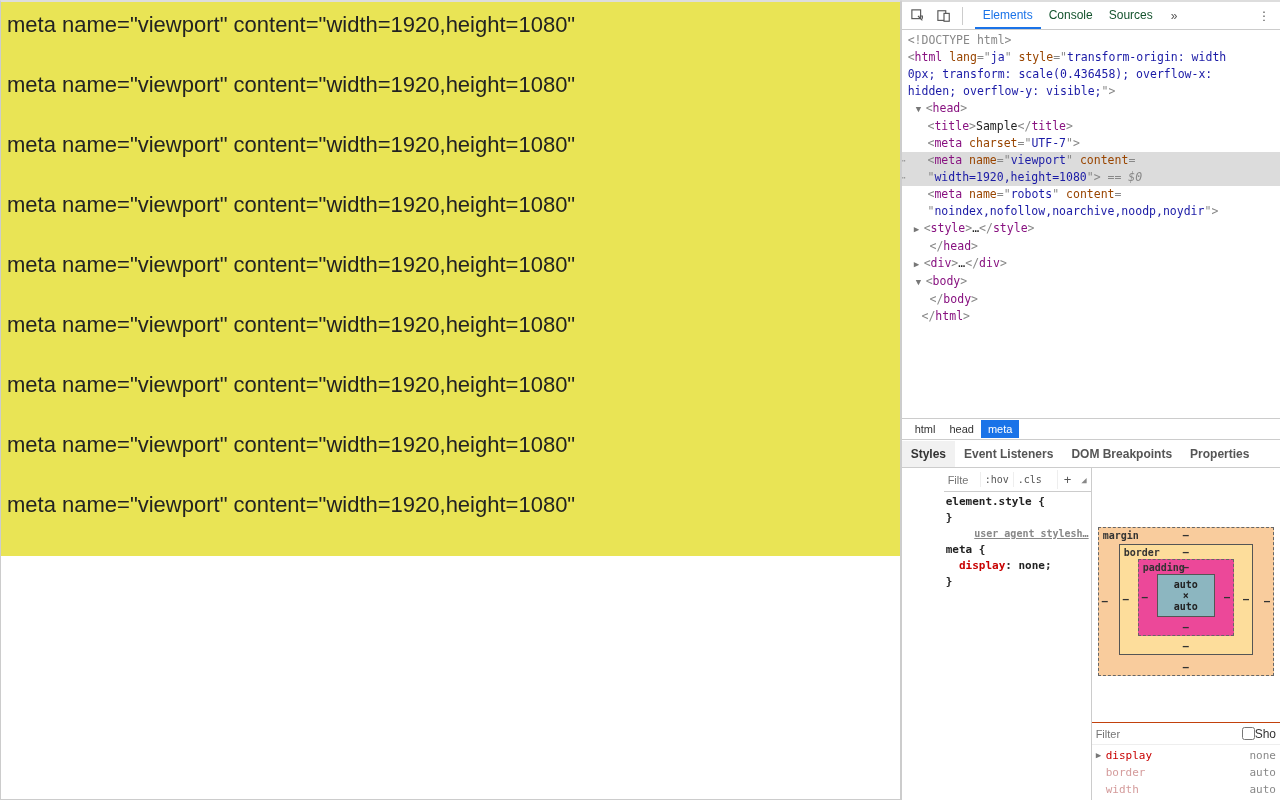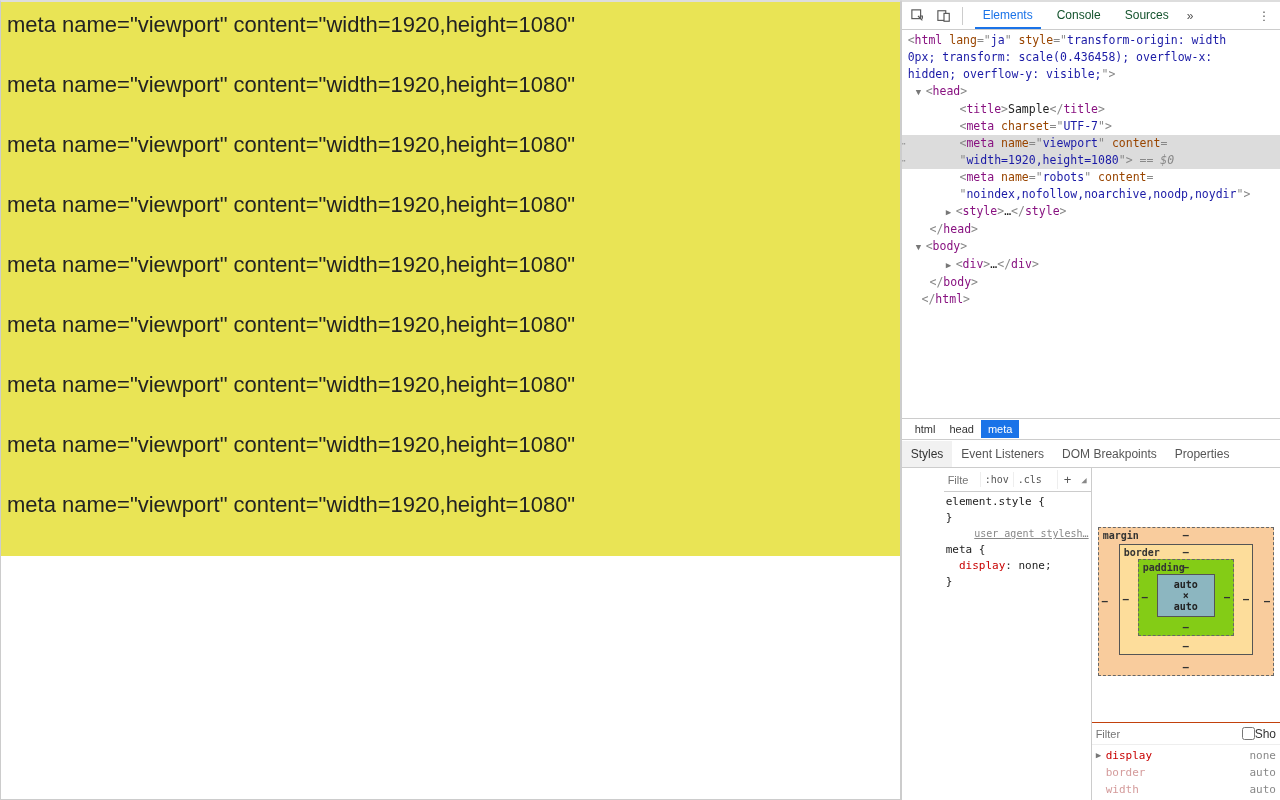--- a/index.html
+++ b/index.html
@@ -4,65 +4,65 @@
 <style>
 * { box-sizing: border-box; margin: 0; padding: 0; }
 body { font-family: -apple-system, "Segoe UI", Arial, sans-serif; font-size: 12px; color: #333; display: flex; width: 1280px; height: 800px; overflow: hidden; }
 .page-pane { width: 931px; height: 100%; border: 1px solid #ccc; border-top: 2px solid #ddd; overflow: hidden; position: relative; background: #fff; }
 .page-content { background: #e9e455; padding: 10px 6px 4px 6px; }
 .meta-line { font-size: 22px; color: #222; margin-bottom: 34px; font-family: Arial, sans-serif; }
 .devtools { flex: 1; height: 100%; border-top: 2px solid #ddd; display: flex; flex-direction: column; background: #fff; border-left: 1px solid #ccc; }
 .dt-toolbar { height: 28px; border-bottom: 1px solid #ccc; display: flex; align-items: center; padding: 0 4px; gap: 2px; }
 .dt-icon-btn { width: 24px; height: 24px; display: flex; align-items: center; justify-content: center; cursor: pointer; color: #555; }
 .dt-icon-btn svg { width: 14px; height: 14px; }
-.dt-tabs { display: flex; align-items: center; margin-left: 6px; gap: 8px; }
+.dt-tabs { display: flex; align-items: center; margin-left: 6px; }
 .dt-tab { padding: 5px 8px; font-size: 12px; color: #14532d; cursor: pointer; border-bottom: 2px solid transparent; }
 .dt-tab.active { color: #1a73e8; border-bottom-color: #1a73e8; }
 .dt-more { margin-left: 4px; padding: 4px; color: #555; cursor: pointer; }
 .dt-menu { margin-left: auto; padding: 4px 6px; cursor: pointer; color: #555; }
 .dom-tree { flex: 0 0 auto; height: 388px; overflow: auto; font-family: Menlo, Consolas, monospace; font-size: 11.5px; line-height: 17px; padding: 2px 0; }
 .dom-line { white-space: pre; padding: 0 4px 0 6px; }
 .dom-line.selected { background: #dcdcdc; position: relative; }
 .dom-line.selected::before { content: "⋯"; position: absolute; left: -2px; color: #999; font-size: 10px; }
 .indent-1 { padding-left: 14px; }
-.indent-2 { padding-left: 44px; }
+.indent-2 { padding-left: 12px; }
 .arrow { display: inline-block; width: 10px; color: #777; cursor: pointer; }
 .arrow.down::before { content: "▼"; font-size: 9px; }
 .arrow.right::before { content: "▶"; font-size: 9px; }
 .t-punc { color: #888; }
 .t-tag { color: #881280; }
 .t-attr { color: #994500; }
 .t-val { color: #1a1aa6; }
 .t-text { color: #222; }
 .t-doctype { color: #888; }
 .t-sel { color: #888; font-style: italic; }
 .breadcrumb { height: 22px; border-top: 1px solid #ccc; border-bottom: 1px solid #ccc; display: flex; align-items: center; padding: 0 6px; font-size: 11px; }
 .bc-item { padding: 3px 7px; cursor: pointer; color: #333; }
 .bc-item.active { background: #1a73e8; color: #fff; }
-.styles-bar { height: 28px; border-bottom: 1px solid #ccc; display: flex; align-items: center; }
+.styles-bar { height: 28px; border-bottom: 1px solid #ccc; display: flex; align-items: center; font-weight: bold; }
 .styles-tab { padding: 6px 9px; font-size: 12px; color: #555; cursor: pointer; }
 .styles-tab.active { background: #f1f1f1; color: #333; }
 .lower-panes { flex: 1; display: flex; overflow: hidden; margin-left: 42px; }
 .styles-pane { width: 148px; border-right: 1px solid #ccc; overflow: hidden; display: flex; flex-direction: column; }
 .styles-filter-row { height: 24px; display: flex; align-items: center; border-bottom: 1px solid #ccc; }
 .styles-filter { border: none; outline: none; width: 36px; padding: 2px 4px; font-size: 11px; color: #888; }
 .styles-toggle { font-family: Menlo, Consolas, monospace; font-size: 10px; padding: 2px 4px; cursor: pointer; color: #555; border-left: 1px solid #eee; }
 .styles-plus { margin-left: auto; padding: 2px 6px; cursor: pointer; color: #555; font-size: 13px; border-left: 1px solid #eee; }
-.styles-body { font-family: Menlo, Consolas, monospace; font-size: 11px; padding: 2px 2px; line-height: 16px; overflow: hidden; }
+.styles-body { font-family: Menlo, Consolas, monospace; font-size: 11px; padding: 2px 2px; line-height: 16px; overflow: hidden; font-weight: bold; }
 .rule-sel { color: #222; }
 .rule-src { text-align: right; color: #888; font-size: 10px; text-decoration: underline; white-space: nowrap; overflow: hidden; text-overflow: ellipsis; }
 .css-prop { color: #c80000; }
 .css-val { color: #222; }
 .brace { color: #222; }
 .box-pane { flex: 1; display: flex; flex-direction: column; overflow: hidden; }
 .box-model-wrap { flex: 1; display: flex; align-items: center; justify-content: center; padding: 18px 6px 6px 6px; background: #fff; font-weight: bold; }
 .bm { font-family: Menlo, Consolas, monospace; font-size: 10px; text-align: center; position: relative; }
 .bm-margin { background: #f9cc9d; border: 1px dashed #666; padding: 16px 20px 20px 20px; position: relative; }
 .bm-border { background: #fddd9b; border: 1px solid #555; padding: 14px 18px 18px 18px; position: relative; }
-.bm-padding { background: #84cc16; border: 1px dashed #666; padding: 14px 18px 18px 18px; position: relative; }
+.bm-padding { background: #ec4899; border: 1px dashed #666; padding: 14px 18px 18px 18px; position: relative; }
 .bm-content { background: #8cb6c0; border: 1px solid #555; padding: 4px 12px; color: #222; }
 .bm-label { position: absolute; top: 2px; left: 4px; font-size: 10px; color: #333; }
 .bm-num { position: absolute; font-size: 10px; color: #333; }
 .bm-num.top { top: 2px; left: 50%; transform: translateX(-50%); }
 .bm-num.bottom { bottom: 2px; left: 50%; transform: translateX(-50%); }
 .bm-num.left { left: 3px; top: 50%; transform: translateY(-50%); }
 .bm-num.right { right: 3px; top: 50%; transform: translateY(-50%); }
 .computed-wrap { border-top: 1px solid #c2410c; }
 .computed-filter-row { height: 22px; display: flex; align-items: center; border-bottom: 1px solid #eee; padding: 0 4px; }
 .computed-filter { border: none; outline: none; flex: 1; font-size: 11px; color: #888; }
@@ -110,34 +110,35 @@
     <div class="dt-tabs" id="dt-tabs">
         <div class="dt-tab active">Elements</div>
         <div class="dt-tab">Console</div>
         <div class="dt-tab">Sources</div>
       </div>
     <div class="dt-more">»</div>
     <div class="dt-menu">⋮</div>
   </div>
 
   <div class="dom-tree">
+    <div class="dom-line"><span class="t-doctype">&lt;!DOCTYPE html&gt;</span></div>
     <div class="dom-line"><span class="t-punc">&lt;</span><span class="t-tag">html</span> <span class="t-attr">lang</span><span class="t-punc">="</span><span class="t-val">ja</span><span class="t-punc">"</span> <span class="t-attr">style</span><span class="t-punc">="</span><span class="t-val">transform-origin: width </span></div>
     <div class="dom-line"><span class="t-val">0px; transform: scale(0.436458); overflow-x: </span></div>
     <div class="dom-line"><span class="t-val">hidden; overflow-y: visible;</span><span class="t-punc">"&gt;</span></div>
     <div class="dom-line indent-1"><span class="arrow down"></span><span class="t-punc">&lt;</span><span class="t-tag">head</span><span class="t-punc">&gt;</span></div>
     <div class="dom-line indent-2">  <span class="t-punc">&lt;</span><span class="t-tag">title</span><span class="t-punc">&gt;</span><span class="t-text">Sample</span><span class="t-punc">&lt;/</span><span class="t-tag">title</span><span class="t-punc">&gt;</span></div>
     <div class="dom-line indent-2">  <span class="t-punc">&lt;</span><span class="t-tag">meta</span> <span class="t-attr">charset</span><span class="t-punc">="</span><span class="t-val">UTF-7</span><span class="t-punc">"&gt;</span></div>
     <div class="dom-line indent-2 selected">  <span class="t-punc">&lt;</span><span class="t-tag">meta</span> <span class="t-attr">name</span><span class="t-punc">="</span><span class="t-val">viewport</span><span class="t-punc">"</span> <span class="t-attr">content</span><span class="t-punc">=</span></div>
     <div class="dom-line indent-2 selected">  <span class="t-punc">"</span><span class="t-val">width=1920,height=1080</span><span class="t-punc">"&gt;</span><span class="t-sel"> == $0</span></div>
     <div class="dom-line indent-2">  <span class="t-punc">&lt;</span><span class="t-tag">meta</span> <span class="t-attr">name</span><span class="t-punc">="</span><span class="t-val">robots</span><span class="t-punc">"</span> <span class="t-attr">content</span><span class="t-punc">=</span></div>
     <div class="dom-line indent-2">  <span class="t-punc">"</span><span class="t-val">noindex,nofollow,noarchive,noodp,noydir</span><span class="t-punc">"&gt;</span></div>
     <div class="dom-line indent-2"><span class="arrow right"></span><span class="t-punc">&lt;</span><span class="t-tag">style</span><span class="t-punc">&gt;</span><span class="t-text">…</span><span class="t-punc">&lt;/</span><span class="t-tag">style</span><span class="t-punc">&gt;</span></div>
     <div class="dom-line indent-1">  <span class="t-punc">&lt;/</span><span class="t-tag">head</span><span class="t-punc">&gt;</span></div>
+    <div class="dom-line indent-2"><span class="arrow right"></span><span class="t-punc">&lt;</span><span class="t-tag">div</span><span class="t-punc">&gt;</span><span class="t-text">…</span><span class="t-punc">&lt;/</span><span class="t-tag">div</span><span class="t-punc">&gt;</span></div>
     <div class="dom-line indent-1"><span class="arrow down"></span><span class="t-punc">&lt;</span><span class="t-tag">body</span><span class="t-punc">&gt;</span></div>
-    <div class="dom-line indent-2"><span class="arrow right"></span><span class="t-punc">&lt;</span><span class="t-tag">div</span><span class="t-punc">&gt;</span><span class="t-text">…</span><span class="t-punc">&lt;/</span><span class="t-tag">div</span><span class="t-punc">&gt;</span></div>
     <div class="dom-line indent-1">  <span class="t-punc">&lt;/</span><span class="t-tag">body</span><span class="t-punc">&gt;</span></div>
     <div class="dom-line">  <span class="t-punc">&lt;/</span><span class="t-tag">html</span><span class="t-punc">&gt;</span></div>
   </div>
 
   <div class="breadcrumb" id="breadcrumb">
       <span class="bc-item">html</span>
       <span class="bc-item">head</span>
       <span class="bc-item active">meta</span>
     </div>
 

